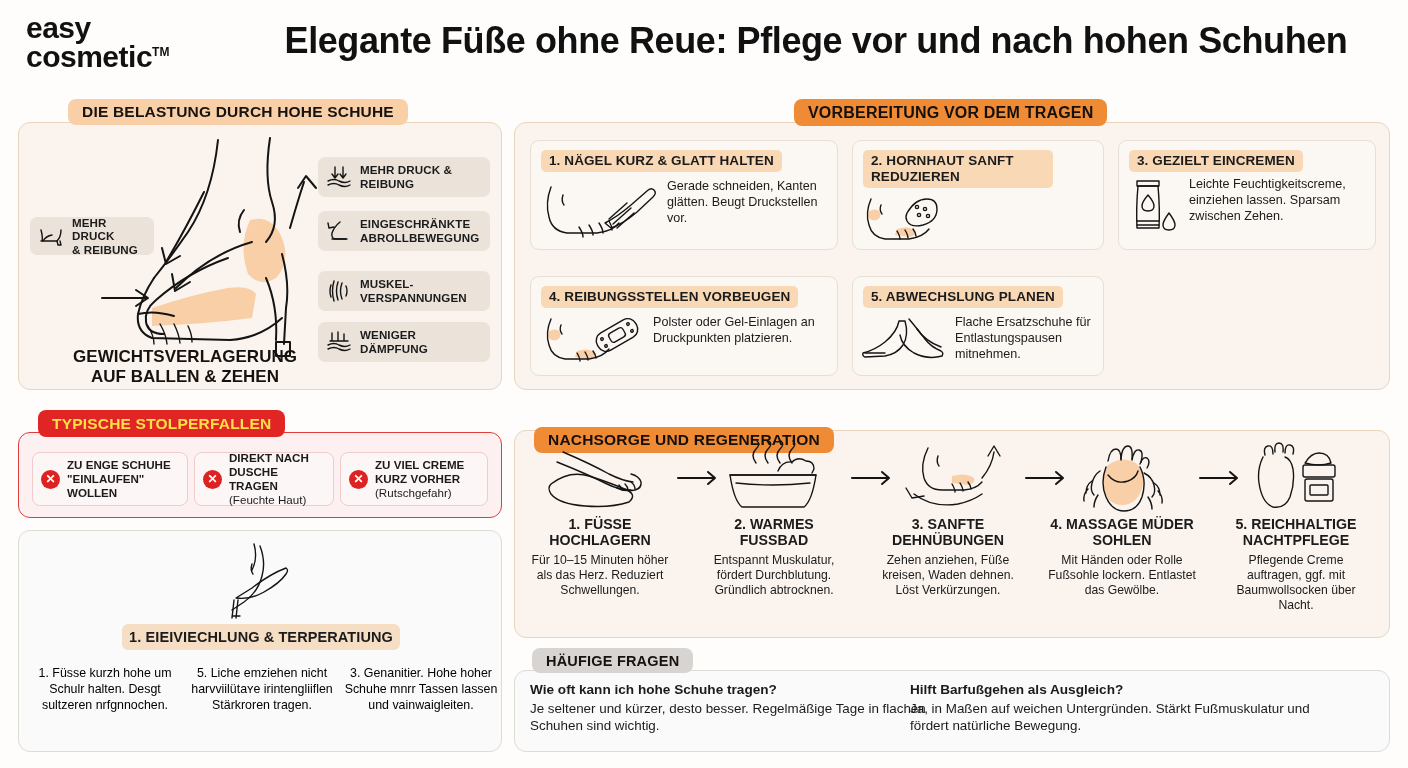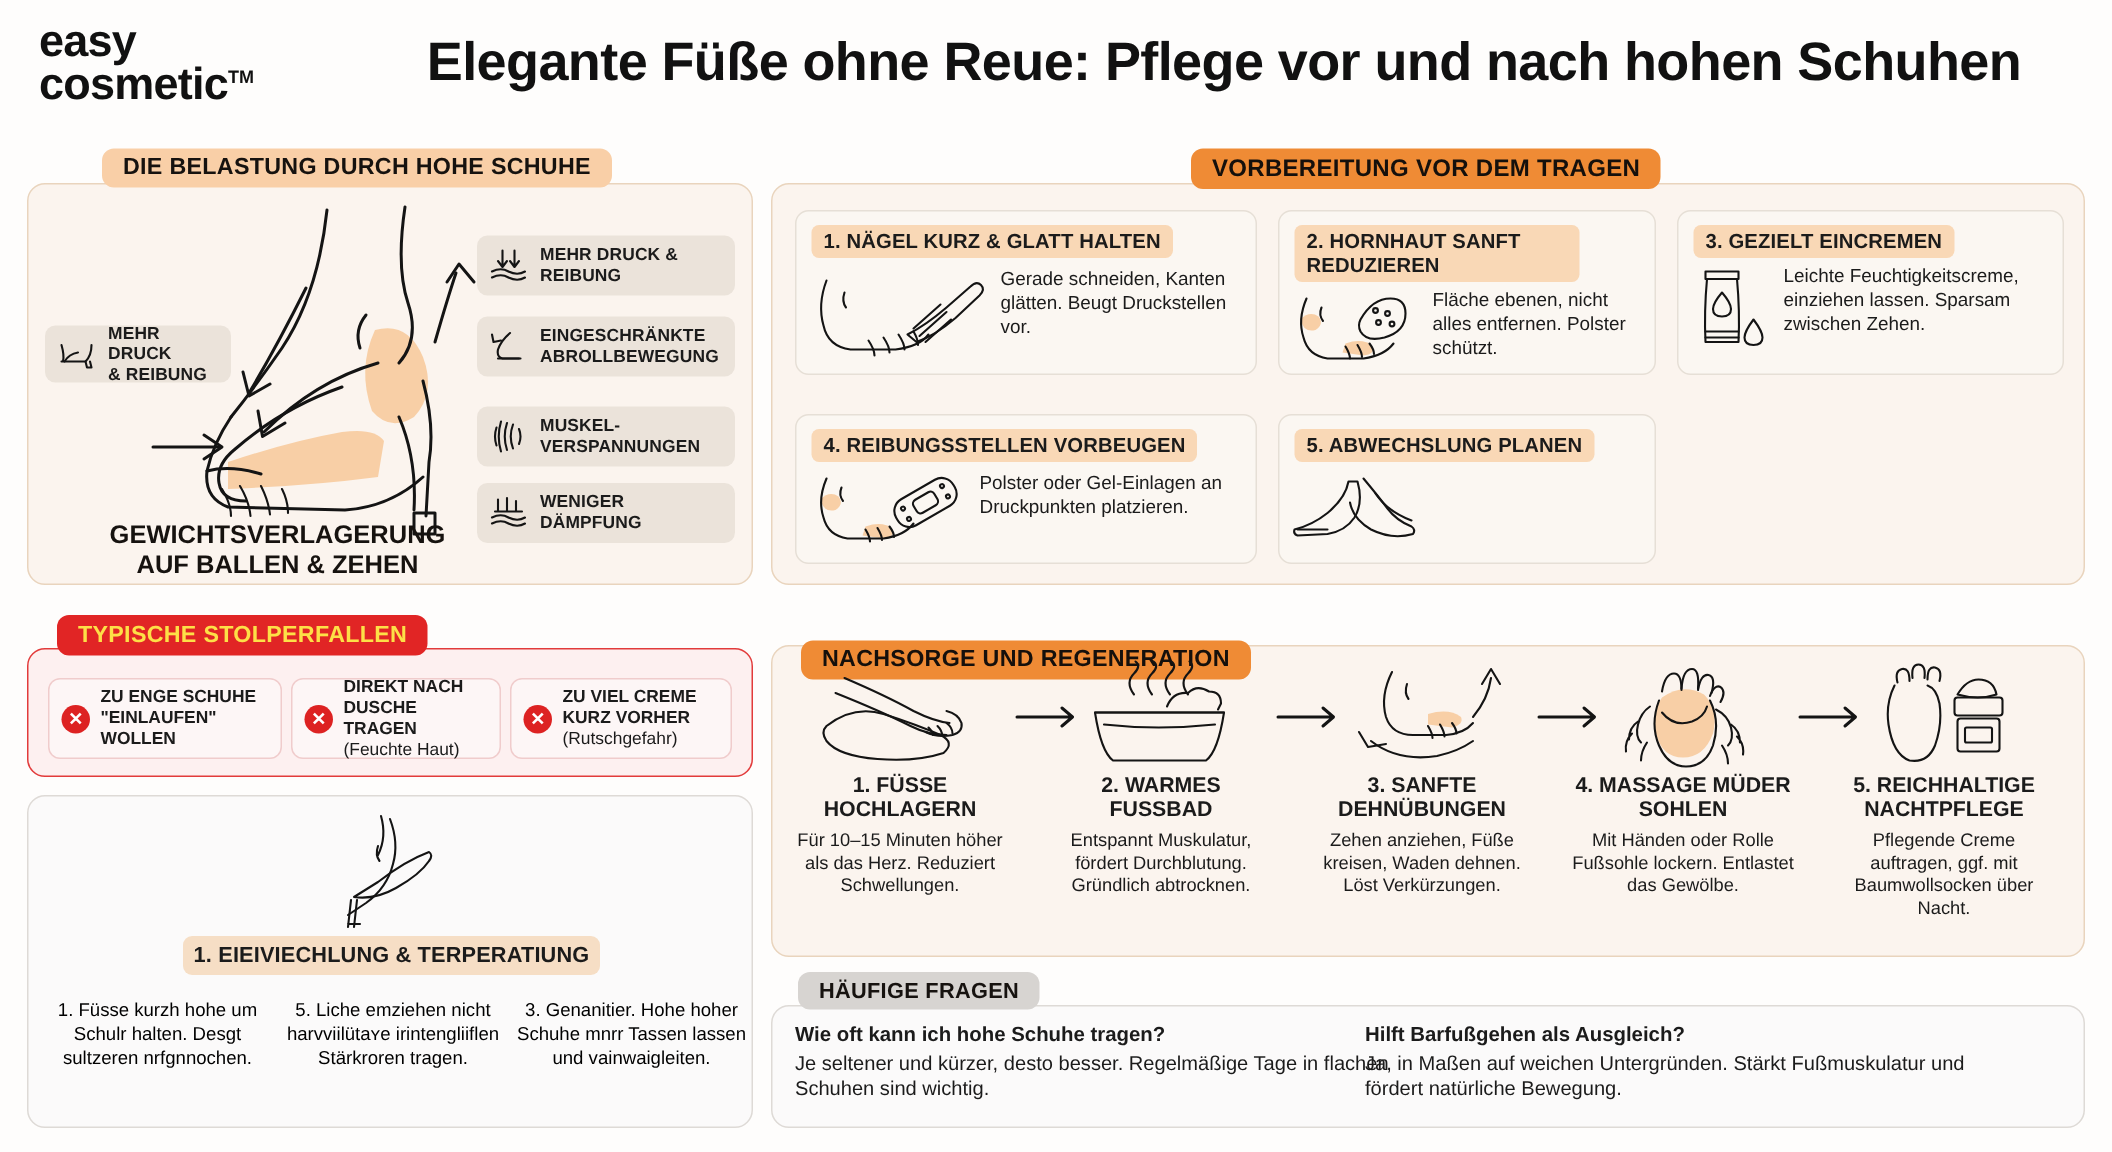--- a/index.html
+++ b/index.html
@@ -261,21 +261,20 @@
         <path class="sk" d="M36 36 q12 -4 18 2 q2 5 -6 6 l-14 -2z"></path>
         <path class="ln-thin" d="M10 6 q-6 14 -2 26 q3 12 16 14 h24 q14 -2 20 -10"></path>
         <path class="ln-thin" d="M20 12 q-2 5 1 9"></path>
         <path class="ln-thin" d="M36 38 q3 5 3 8 M44 37 q3 5 3 8 M52 36 q3 4 3 7"></path>
         <path class="ln-thin" d="M46 20 q8 -14 20 -14 q10 0 10 10 q0 12 -14 16 q-12 3 -16 -4 q-2 -4 0 -8z"></path>
         <circle class="ln-thin" cx="56" cy="14" r="1.6"></circle>
           <circle class="ln-thin" cx="64" cy="16" r="1.6"></circle>
         <circle class="ln-thin" cx="58" cy="22" r="1.6"></circle>
           <circle class="ln-thin" cx="67" cy="23" r="1.6"></circle>
       </svg>
-      <div class="card-text">Fläche ebenen, nicht alles entfernen. Polster schützt.</div>
     </div>
   </div>
 
   <div class="card" id="card3">
     <div class="card-title">3. GEZIELT EINCREMEN</div>
     <div class="card-body" style="left:10px;top:36px;width:242px;">
       <svg width="52" height="64" viewBox="0 0 52 64">
         <rect class="ln-thin" x="8" y="4" width="22" height="5"></rect>
         <path class="ln-thin" d="M9 9 h20 q2 22 1 42 h-22 q-1 -20 1 -42z"></path>
         <path class="ln-thin" d="M8 44 h22 M8 48 h22"></path>
@@ -310,20 +309,21 @@
 
   <div class="card" id="card5">
     <div class="card-title">5. ABWECHSLUNG PLANEN</div>
     <div class="card-body" style="left:8px;top:38px;width:238px;">
       <svg width="86" height="50" viewBox="0 0 86 50">
         <path class="ln-thin" d="M44 6 q4 14 -2 24 q-6 9 -18 11 l-20 1 q-3 -1 -2 -4 q12 -3 22 -11 q12 -10 14 -21z"></path>
         <path class="ln-thin" d="M4 38 h20"></path>
         <path class="ln-thin" d="M48 4 q10 12 16 20 q6 8 16 12 q3 2 1 5 q-14 4 -28 -3 q-12 -7 -14 -18"></path>
         <path class="ln-thin" d="M56 14 q8 12 24 18"></path>
       </svg>
+      <div class="card-text">Flache Ersatzschuhe für Entlastungspausen mitnehmen.</div>
     </div>
   </div>
 
   <div class="panel panel-red" id="pitfall-panel"></div>
   <div class="badge badge-red" id="pitfall-badge">TYPISCHE STOLPERFALLEN</div>
 
   <div class="pitfall" id="pit1">
     <span class="xmark">✕</span>
     <span class="ptxt">ZU ENGE SCHUHE "EINLAUFEN" WOLLEN</span>
   </div>

